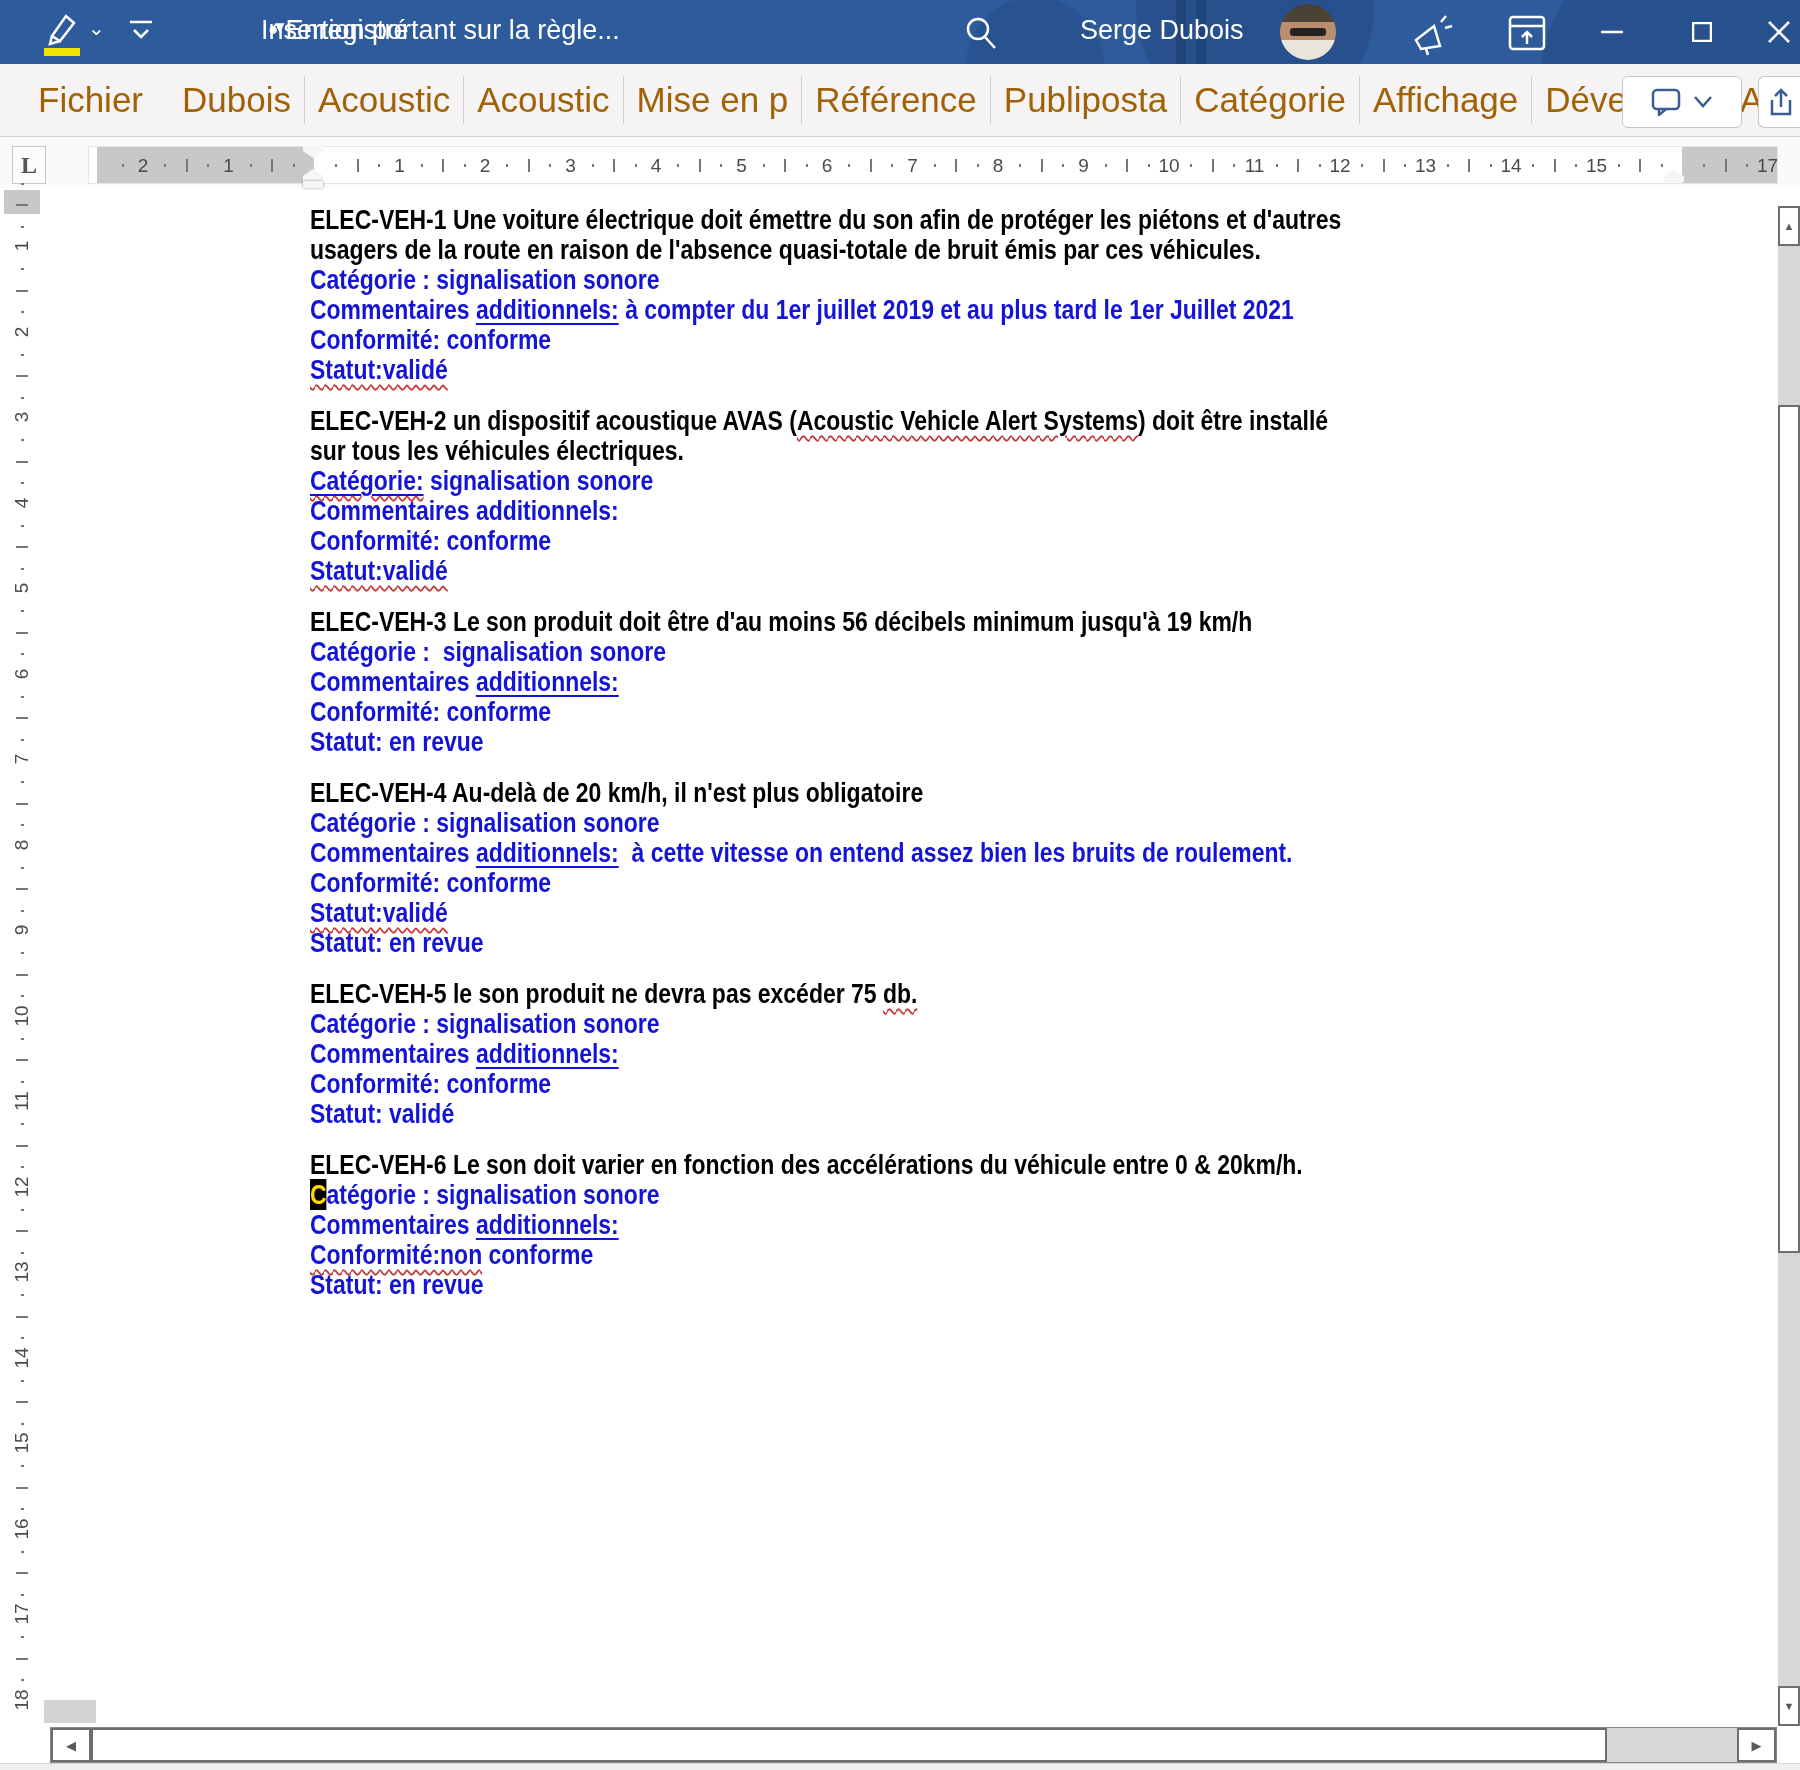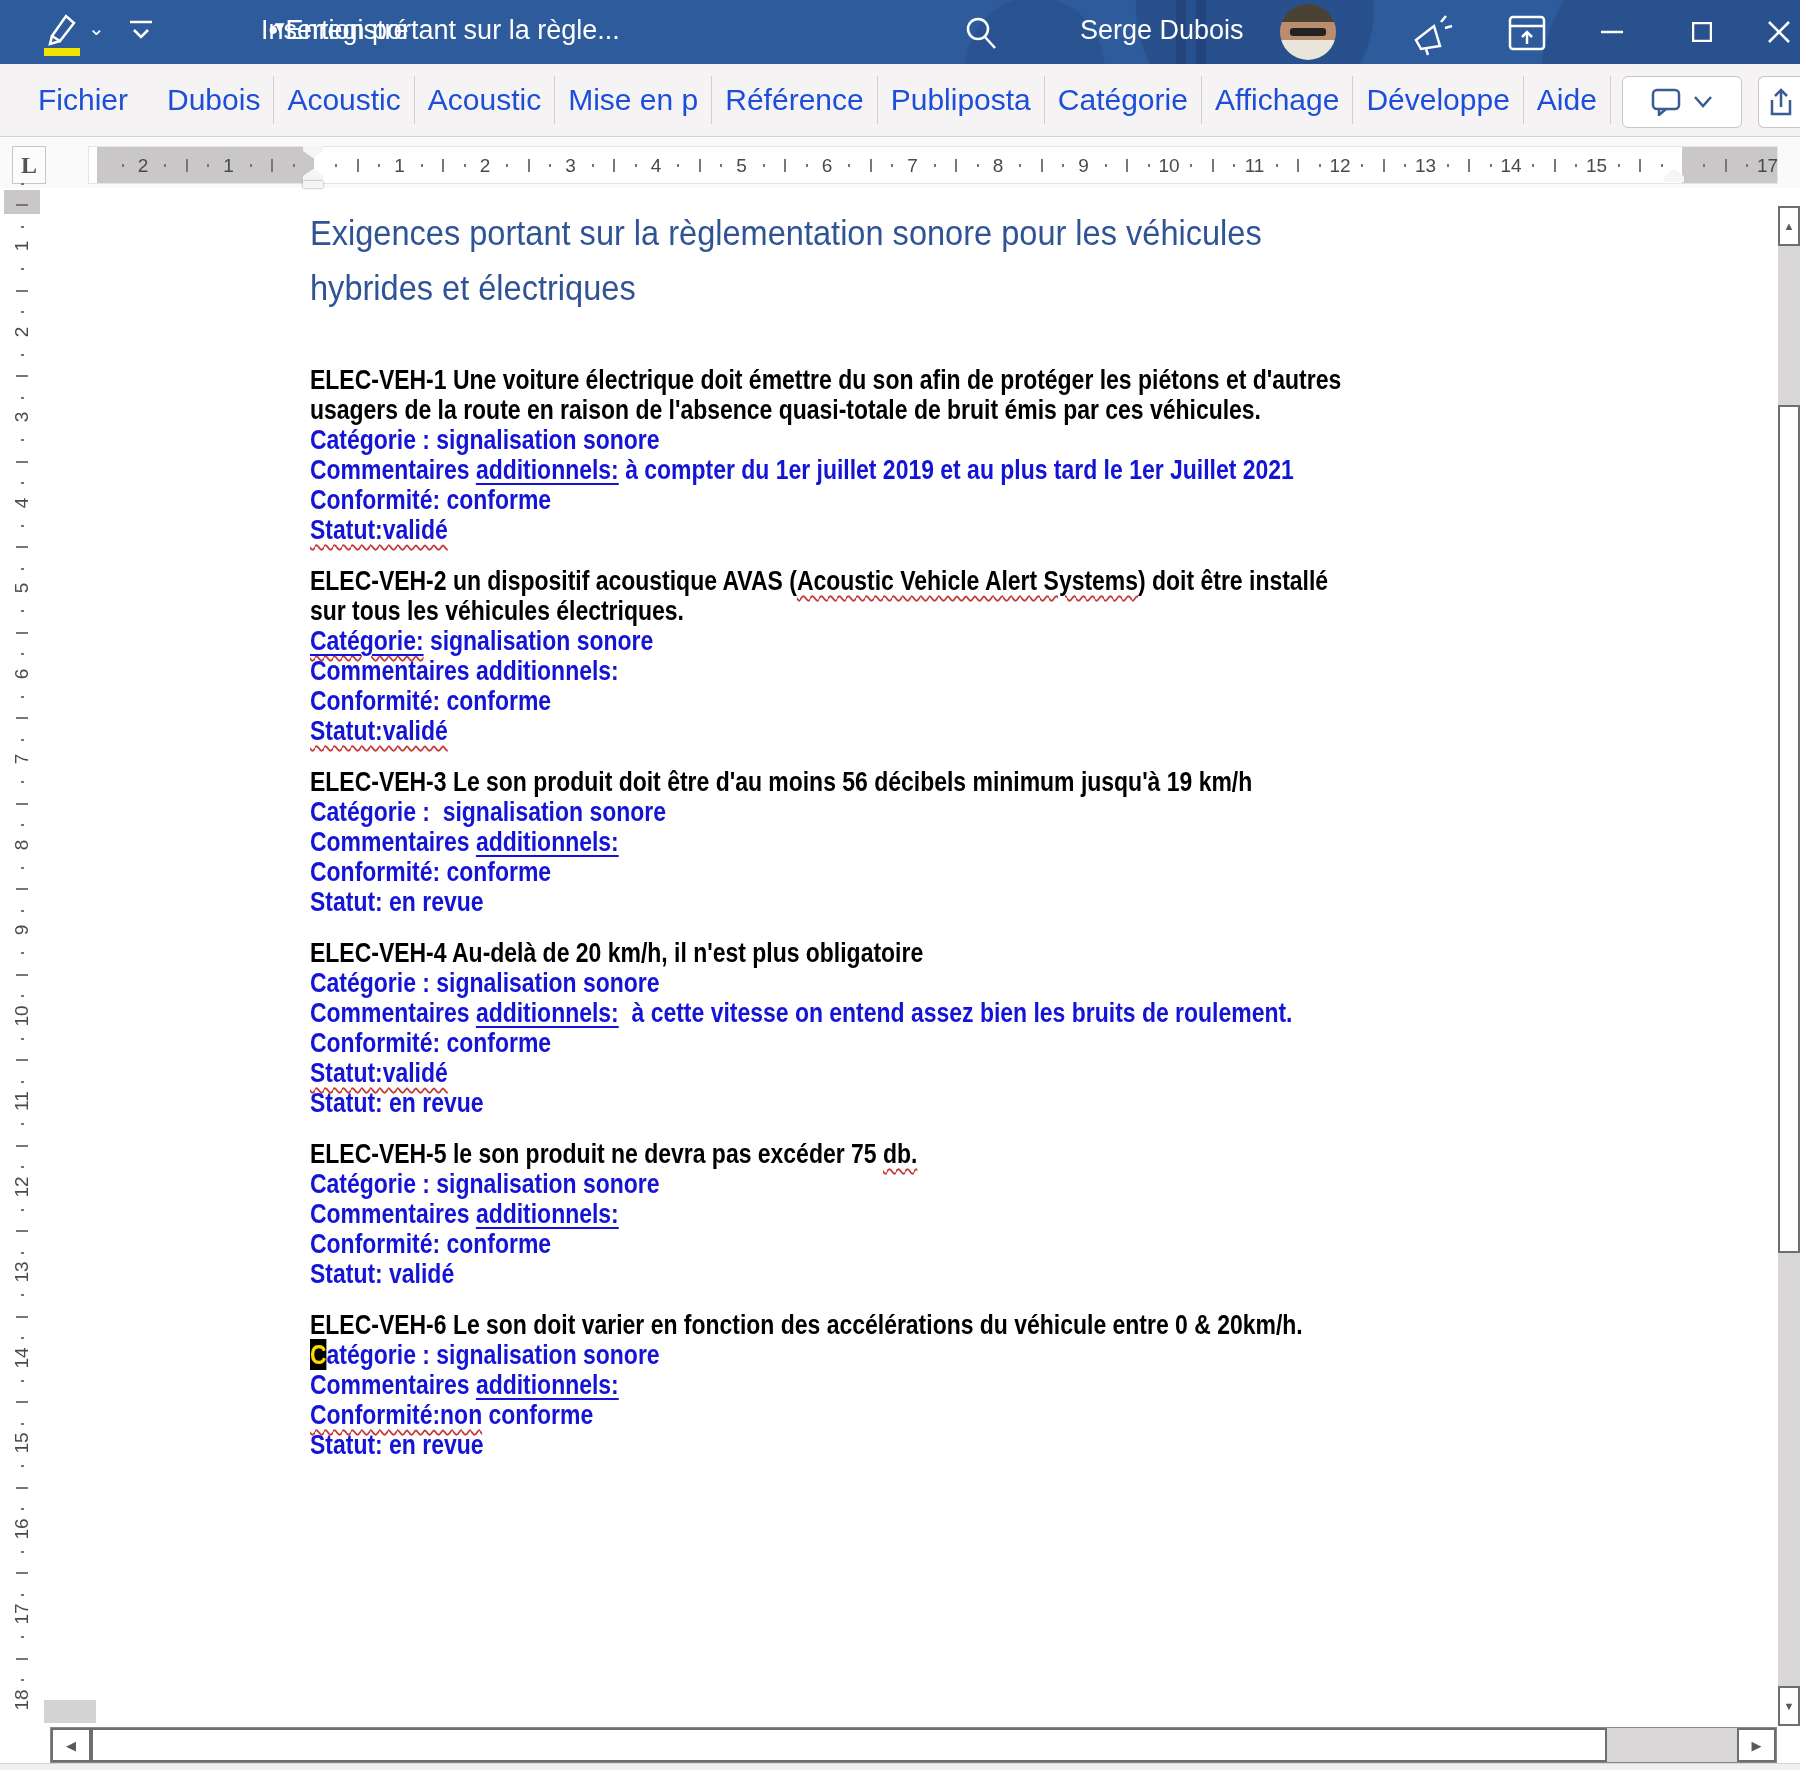--- a/index.html
+++ b/index.html
@@ -27,21 +27,21 @@
   .avatar:after{content:"";position:absolute;left:10px;top:24px;width:36px;height:8px;background:#222;border-radius:3px}
   .mega-ico{left:1408px;top:12px;width:46px;height:44px}
   .ribopt-ico{left:1506px;top:13px;width:42px;height:40px}
   .win-min{left:1585px;top:6px;width:54px;height:52px}
   .win-max{left:1675px;top:6px;width:54px;height:52px}
   .win-close{left:1758px;top:6px;width:42px;height:52px}
   .winbtn{display:flex;align-items:center;justify-content:center}
   
   .tabrow{position:absolute;left:0;top:64px;width:1800px;height:72px;background:#f5f3f3;
           border-bottom:1px solid #d5d2d2;display:flex;align-items:center}
-  .tab{font-size:30px;color:#1d4ed8;padding:0 13px;height:48px;line-height:48px;
+  .tab{font-size:35px;color:#a16207;padding:0 13px;height:48px;line-height:48px;
        border-right:1px solid #d2cfcf;white-space:pre}
   .tab:first-child{border-right:none;margin-left:24px;padding:0 26px 0 14px}
   .comments-btn{position:absolute;left:1622px;top:76px;width:118px;height:50px;background:#fff;
       border:1px solid #c9c6c6;border-radius:6px;display:flex;align-items:center;justify-content:center;gap:12px}
   .share-btn{position:absolute;left:1758px;top:76px;width:42px;height:50px;background:#fff;
       border:1px solid #c9c6c6;border-radius:6px 0 0 6px;border-right:none;display:flex;align-items:center;justify-content:flex-start;padding-left:6px}
   
   .ruler-strip{position:absolute;left:0;top:137px;width:1800px;height:51px;background:#fbfafa}
   .tabsel{position:absolute;left:12px;top:9px;width:34px;height:38px;background:#fdfcfc;
       border:1px solid #c9c6c6;box-sizing:border-box;display:flex;align-items:center;justify-content:center;
@@ -343,24 +343,20 @@
     <div class="vtick" style="left: 17px; width: 3px; height: 2px; top: 1403.62px;"></div>
     <div class="vtick" style="left: 17px; width: 3px; height: 2px; top: 1360.88px;"></div>
     <div class="vnum" style="top: 1498.5px;">18</div>
     <div class="vtick" style="left: 12px; top: 1467.75px; width: 12px; height: 2px;"></div>
     <div class="vtick" style="left: 17px; width: 3px; height: 2px; top: 1489.12px;"></div>
     <div class="vtick" style="left: 17px; width: 3px; height: 2px; top: 1446.38px;"></div>
   </div>
 <div class="pagegray"></div>
 
 <div class="doc">
-  <div class="doc-heading" id="docheading">
-      <div class="h1line">Exigences portant sur la règlementation sonore pour les véhicules</div>
-      <div class="h1line">hybrides et électriques</div>
-    </div>
   <div id="docblocks">
       <div class="req-block">
         <div class="line head-line"><span>ELEC-VEH-1 Une voiture électrique doit émettre du son afin de protéger les piétons et d'autres</span></div>
         <div class="line head-line"><span>usagers de la route en raison de l'absence quasi-totale de bruit émis par ces véhicules.</span></div>
         <div class="line blue-line"><span>Catégorie : signalisation sonore</span></div>
         <div class="line blue-line"><span>Commentaires </span><span class="u">additionnels:</span><span> à compter du 1er juillet 2019 et au plus tard le 1er Juillet 2021</span></div>
         <div class="line blue-line"><span>Conformité: conforme</span></div>
         <div class="line blue-line"><span class="wavy">Statut:validé</span></div>
       </div>
       <div class="req-block">

